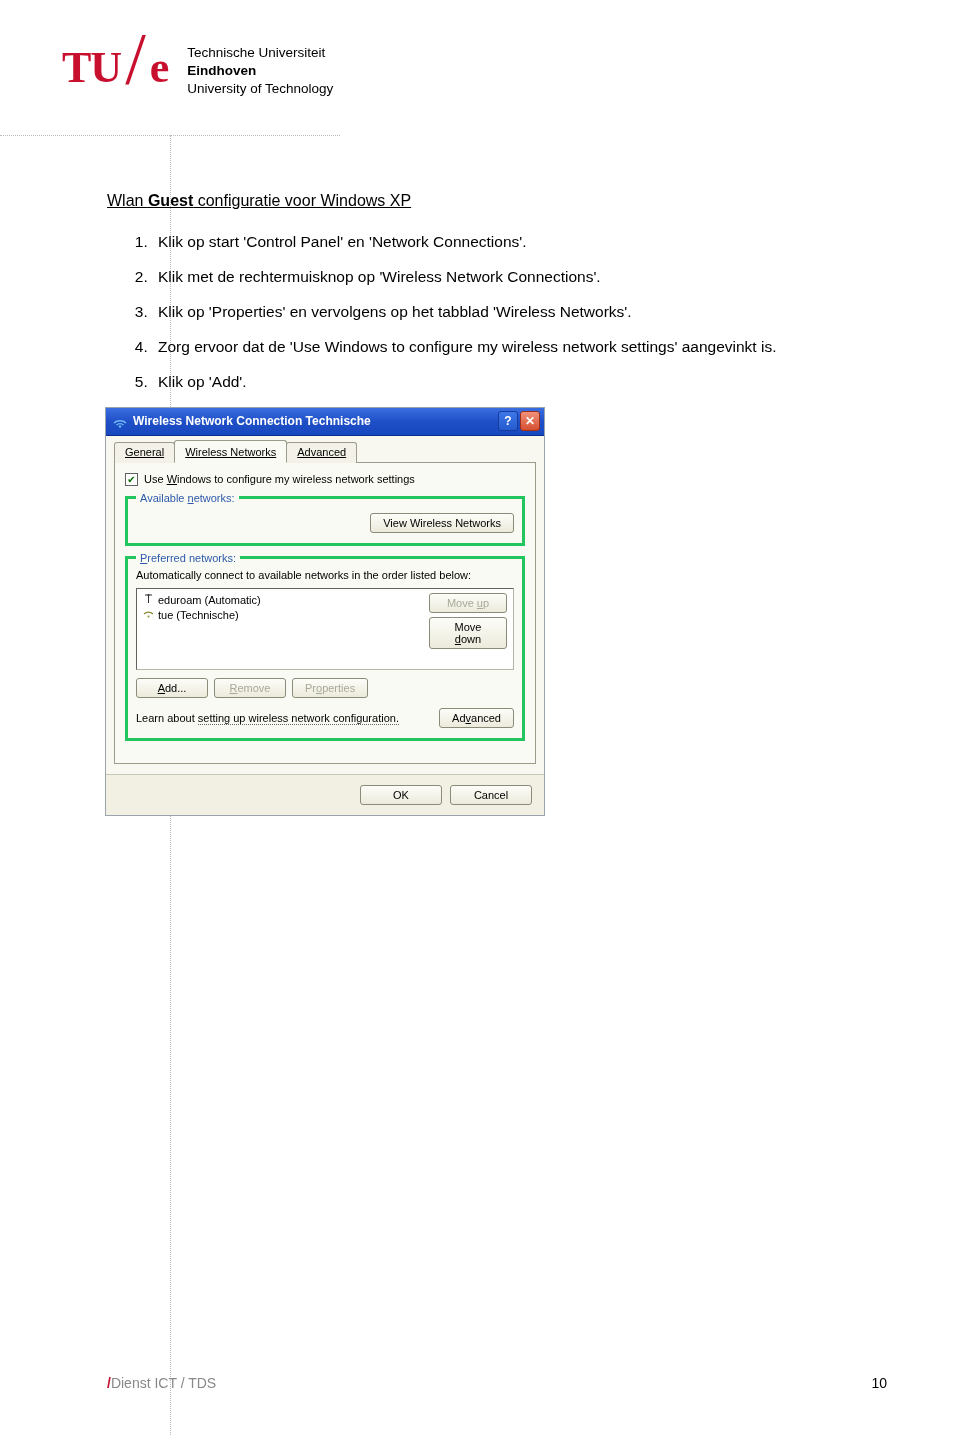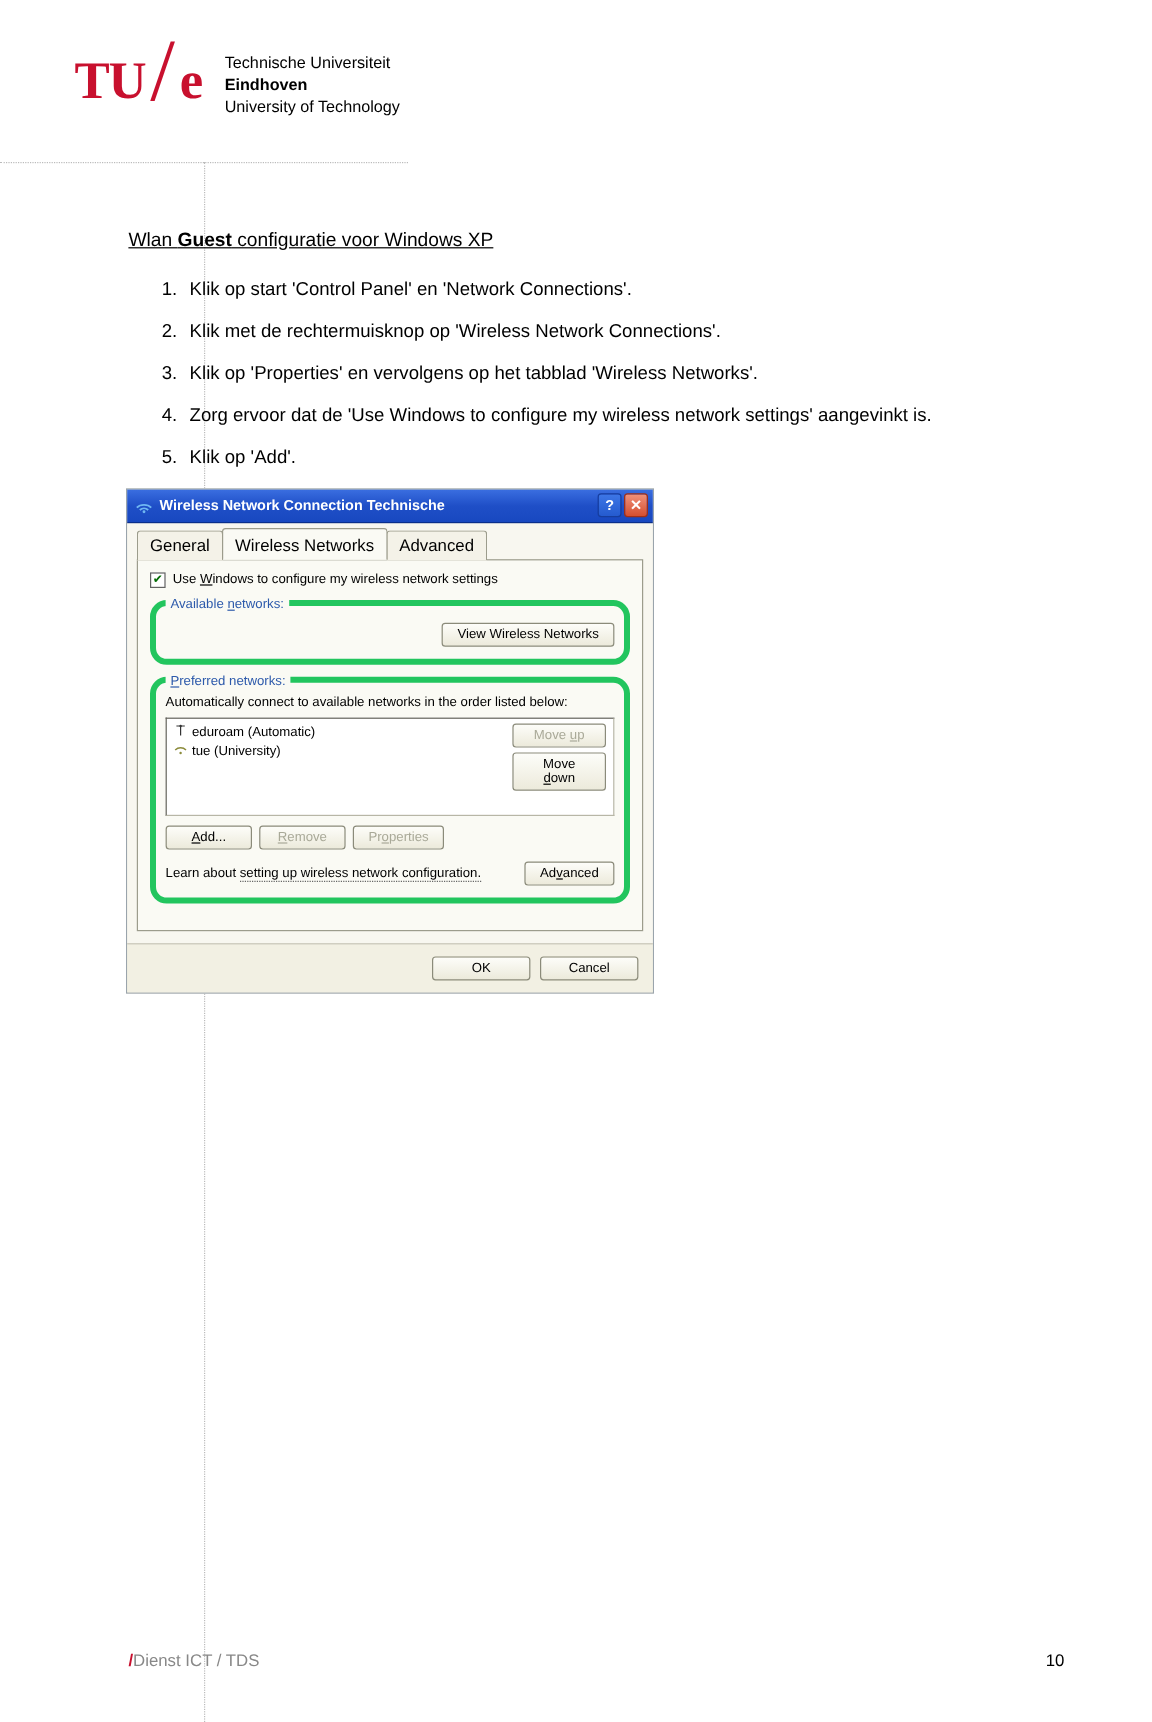--- a/index.html
+++ b/index.html
@@ -134,22 +134,23 @@
   .xp-close-btn { background: linear-gradient(to bottom,#f0917a,#d54f30); border:1px solid #a02f18; }
   .xp-body { padding: 6px 8px 10px 8px; background: #f8f7f0; }
   .xp-tabs { display: flex; gap: 0; margin-bottom: -1px; }
   .xp-tab {
     border: 1px solid #9c9c8c;
     border-bottom: none;
     background: #f4f2e8;
     padding: 3px 10px 4px 10px;
     border-radius: 3px 3px 0 0;
     margin-right: -1px;
-    font-size: 14px;
+    font-size: 11px;
     position: relative;
+    text-decoration: underline;
   }
   .xp-tab.active {
     background: #fafaf4;
     z-index: 2;
     border-bottom: 1px solid #fafaf4;
     margin-top: -2px;
     padding-top:5px;
   }
   .xp-tab-content {
     border: 1px solid #9c9c8c;
@@ -158,22 +159,22 @@
   }
   .xp-check-row { display: flex; align-items: center; gap: 6px; margin-bottom: 10px; }
   .xp-checkbox {
     width: 13px; height: 13px;
     border: 1px solid #626262;
     background: #fff;
     display: flex; align-items: center; justify-content: center;
     font-size: 10px; color: #026b02;
   }
   .xp-group {
-    border: 5px solid #22c55e;
-    border-radius: 14px;
+    border: 3px solid #22c55e;
+    border-radius: 0;
     padding: 6px 8px 10px 8px;
     margin-bottom: 10px;
     position: relative;
   }
   .xp-group-title {
     position: absolute;
     top: -7px; left: 8px;
     background: #fafaf4;
     padding: 0 4px;
     color: #2d5aab;
@@ -305,21 +306,21 @@
                       <line x1="2" y1="2" x2="9" y2="2" stroke="#333" stroke-width="1"></line>
                       <circle cx="5.5" cy="2" r="1" fill="#333"></circle>
                     </svg></span>
                 <span>eduroam (Automatic)</span>
               </div>
               <div class="net-item">
                 <span><svg width="11" height="11" viewBox="0 0 11 11">
                       <path d="M1 6c2.5-2.5 6.5-2.5 9 0" stroke="#8b8b3a" stroke-width="1.2" fill="none"></path>
                       <circle cx="5.5" cy="8.5" r="1" fill="#8b8b3a"></circle>
                     </svg></span>
-                <span>tue (University)</span>
+                <span>tue (Technische)</span>
               </div>
             </div>
             <div class="xp-listbox-right">
               <button class="xp-btn disabled">Move <span class="xp-underline-letter">u</span>p</button>
               <button class="xp-btn">Move <span class="xp-underline-letter">d</span>own</button>
             </div>
           </div>
           <div class="xp-listbox-below">
             <button class="xp-btn"><span class="xp-underline-letter">A</span>dd...</button>
             <button class="xp-btn disabled"><span class="xp-underline-letter">R</span>emove</button>

